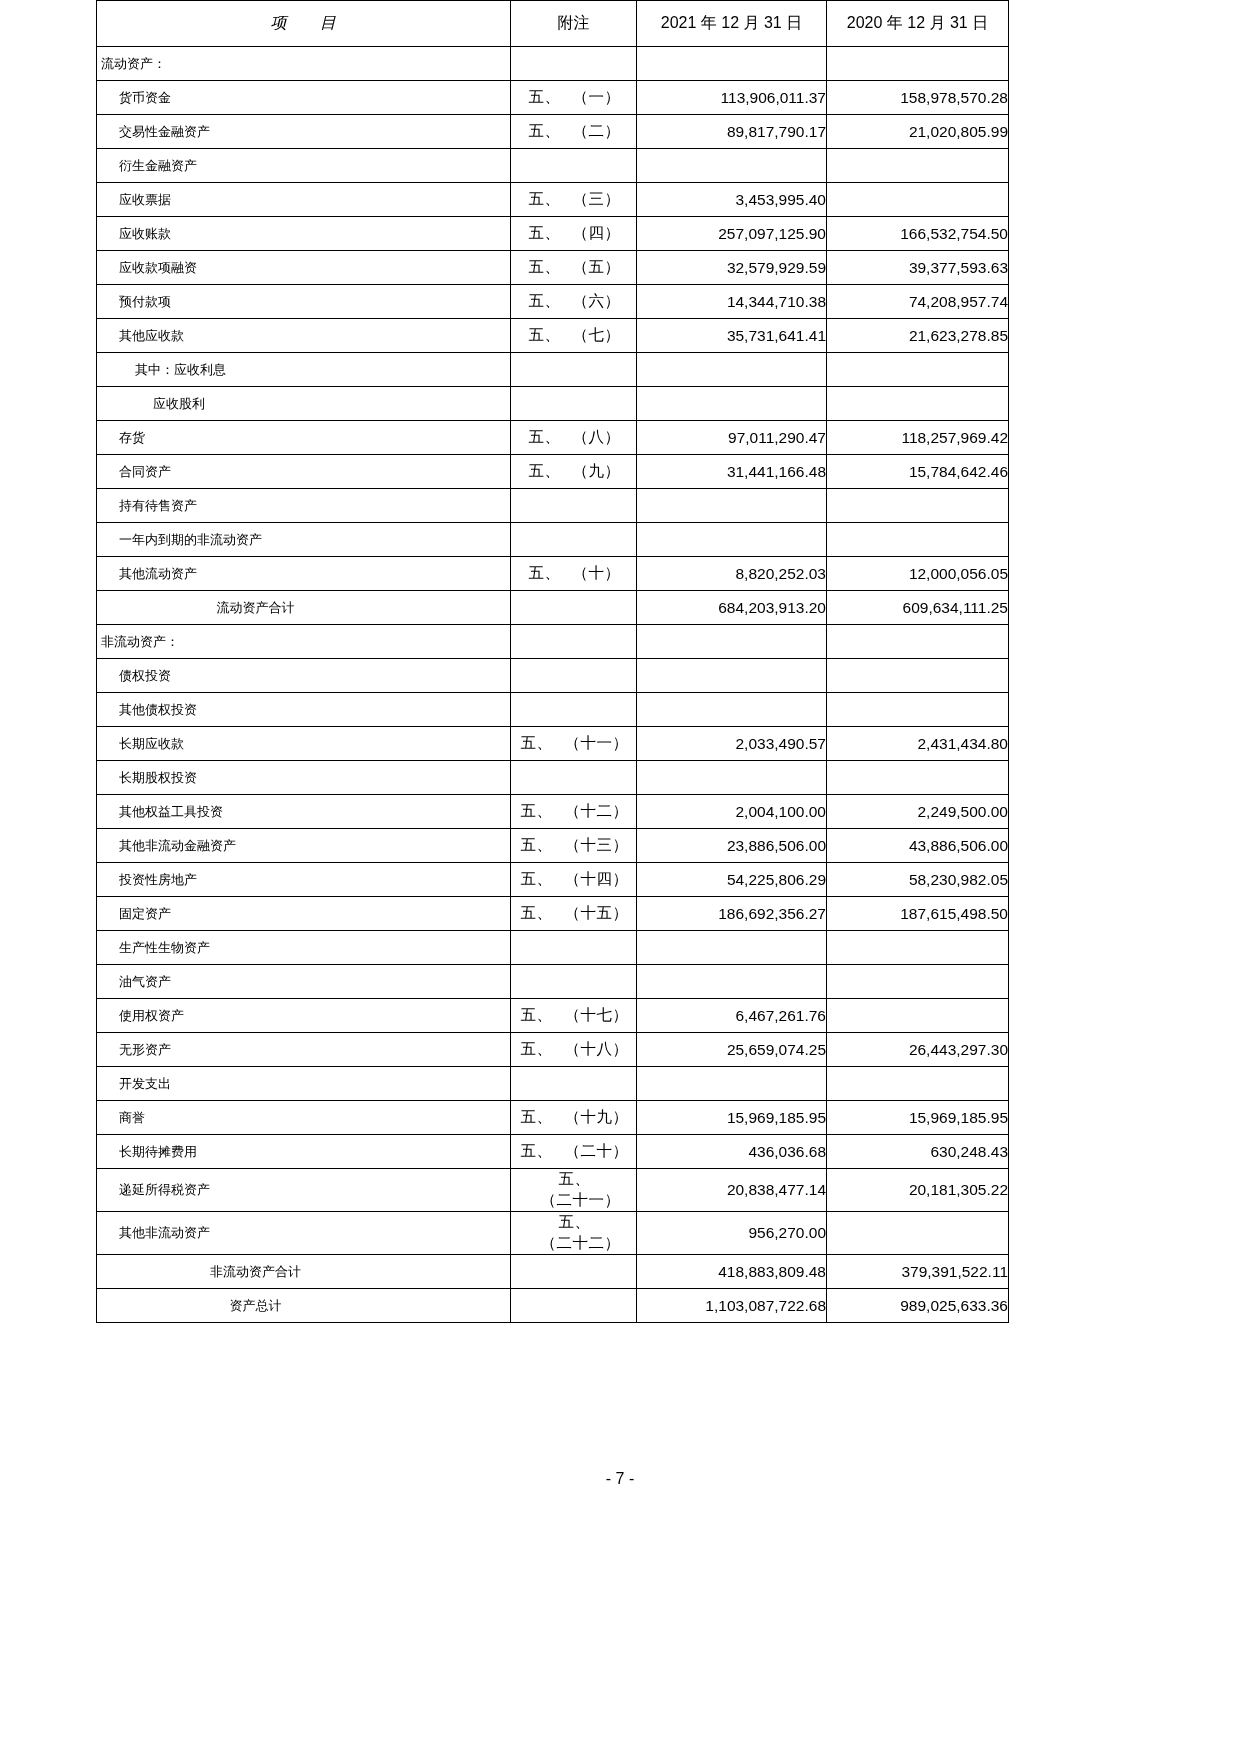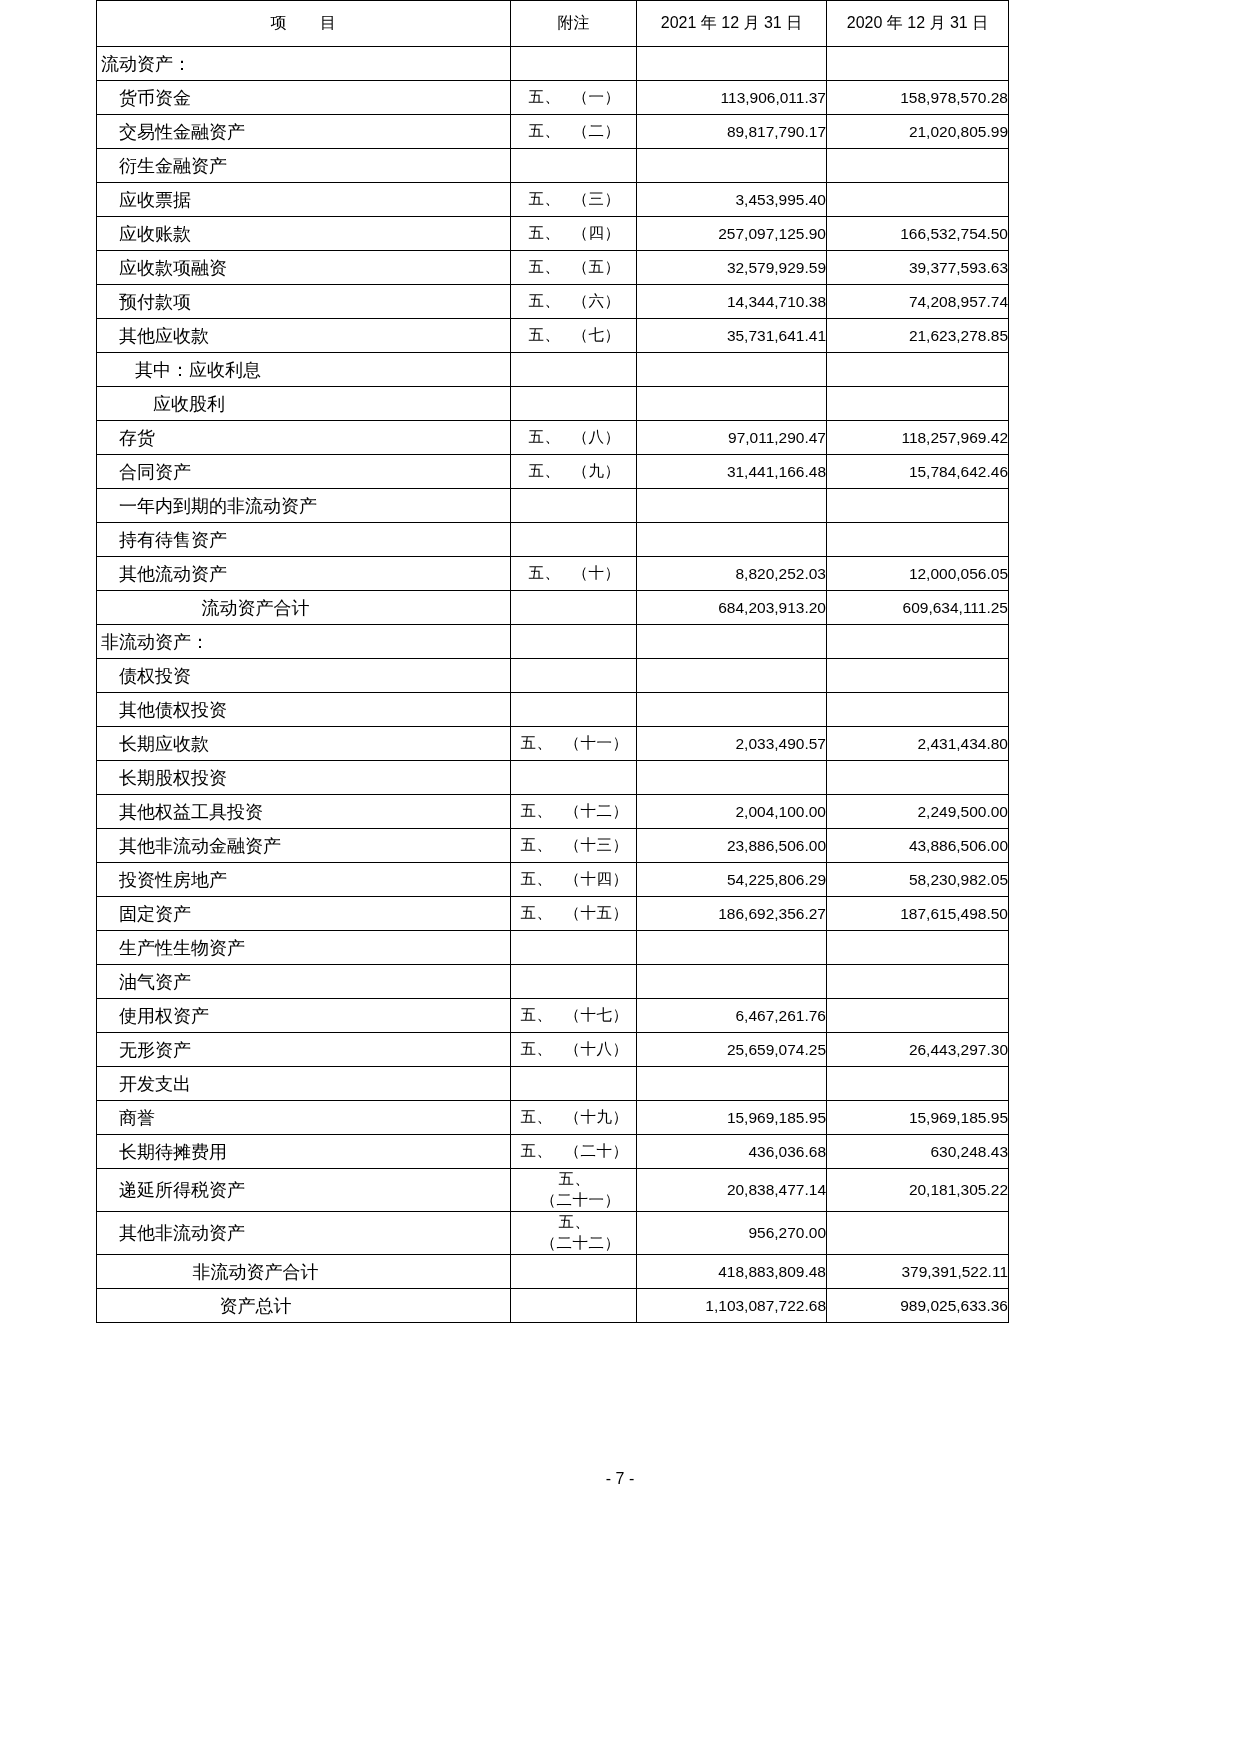--- a/index.html
+++ b/index.html
@@ -52,26 +52,27 @@
     text-align: center;
     font-size: 16px;
   }
   table.bs tr.head td.hd-item {
     letter-spacing: 0.5px;
   }
   .outer-top td { border-top: 2px solid #000; }
   .hd-item-inner {
     display: block;
     text-align: center;
+    font-style: italic;
   }
 
   td.item {
     text-align: left;
     padding-left: 8px;
-    font-size: 18px;
+    font-size: 13px;
   }
   td.item .i0 { padding-left: 4px; }     
   td.item .i1 { padding-left: 22px; }    
   td.item .i2 { padding-left: 38px; }    
   td.item .i3 { padding-left: 56px; }    
   td.item .ictr {
     display: block;
     text-align: center;
     padding-left: 0;
     padding-right: 96px;
@@ -203,27 +204,27 @@
             <td class="num">97,011,290.47</td>
             <td class="num">118,257,969.42</td>
           </tr>
           <tr>
             <td class="item"><span class="i1">合同资产</span></td>
             <td class="note"><span class="nwrap"><span class="nb">五、</span><span class="np">（九）</span></span></td>
             <td class="num">31,441,166.48</td>
             <td class="num">15,784,642.46</td>
           </tr>
           <tr>
+            <td class="item"><span class="i1">持有待售资产</span></td>
+            <td class="note"></td>
+            <td class="num"></td>
+            <td class="num"></td>
+          </tr>
+          <tr>
             <td class="item"><span class="i1">一年内到期的非流动资产</span></td>
-            <td class="note"></td>
-            <td class="num"></td>
-            <td class="num"></td>
-          </tr>
-          <tr>
-            <td class="item"><span class="i1">持有待售资产</span></td>
             <td class="note"></td>
             <td class="num"></td>
             <td class="num"></td>
           </tr>
           <tr>
             <td class="item"><span class="i1">其他流动资产</span></td>
             <td class="note"><span class="nwrap"><span class="nb">五、</span><span class="np">（十）</span></span></td>
             <td class="num">8,820,252.03</td>
             <td class="num">12,000,056.05</td>
           </tr>

